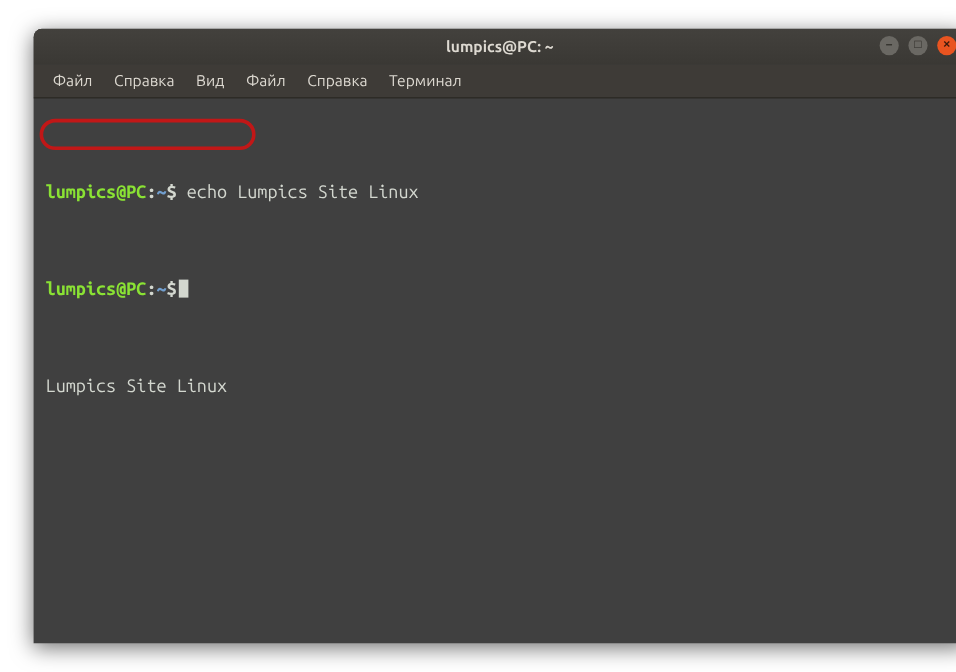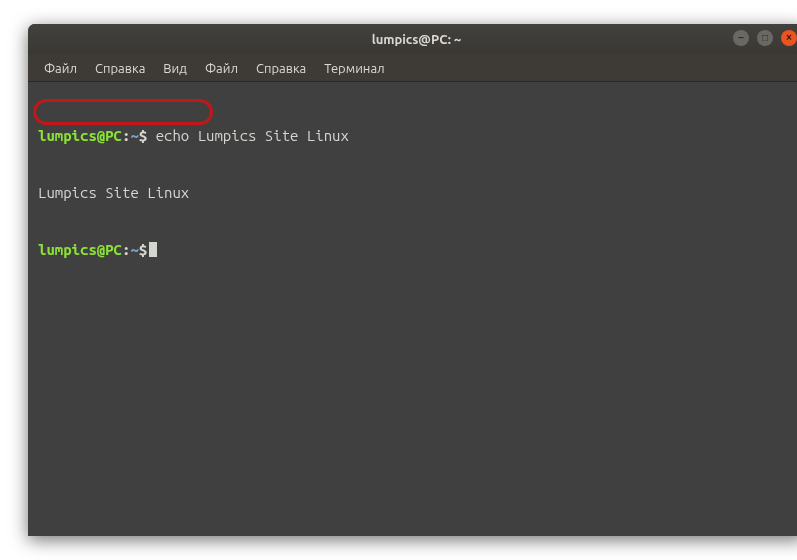--- a/index.html
+++ b/index.html
@@ -103,21 +103,21 @@
       position: absolute;
       left: 33px;
       top: 99px;
       width: 180px;
       height: 26px;
       border: 3px solid #c11717;
       border-radius: 14px;
       background: transparent;
       pointer-events: none;
     }
-    .terminal-line { display: block; }
+    .terminal-line { display: block; margin-top: 24px; }
   </style>
 </head>
 <body>
 
 <div class="canvas">
   <div class="window">
 
     <div class="titlebar">
       <span>lumpics@PC: ~</span>
       <div class="window-controls">
@@ -137,20 +137,20 @@
       <div class="menu-item">Файл</div>
       <div class="menu-item">Справка</div>
       <div class="menu-item">Вид</div>
       <div class="menu-item">Файл</div>
       <div class="menu-item">Справка</div>
       <div class="menu-item">Терминал</div>
     </div>
 
     <div class="terminal-body">
       <span class="terminal-line"><span class="prompt-user">lumpics@PC</span><span class="prompt-sep">:</span><span class="prompt-path">~</span><span class="prompt-sep">$</span><span class="cmd-text"> echo Lumpics Site Linux</span></span>
+      <span class="terminal-line"><span class="prompt-user">lumpics@PC</span><span class="prompt-sep">:</span><span class="prompt-path">~</span><span class="prompt-sep">$</span><span class="cursor-block"></span></span>
       <span class="terminal-line output-text">Lumpics Site Linux</span>
-      <span class="terminal-line"><span class="prompt-user">lumpics@PC</span><span class="prompt-sep">:</span><span class="prompt-path">~</span><span class="prompt-sep">$</span><span class="cursor-block"></span></span>
     </div>
 
   </div>
 
   <div class="highlight-oval"></div>
 </div>
 
 </body></html>

